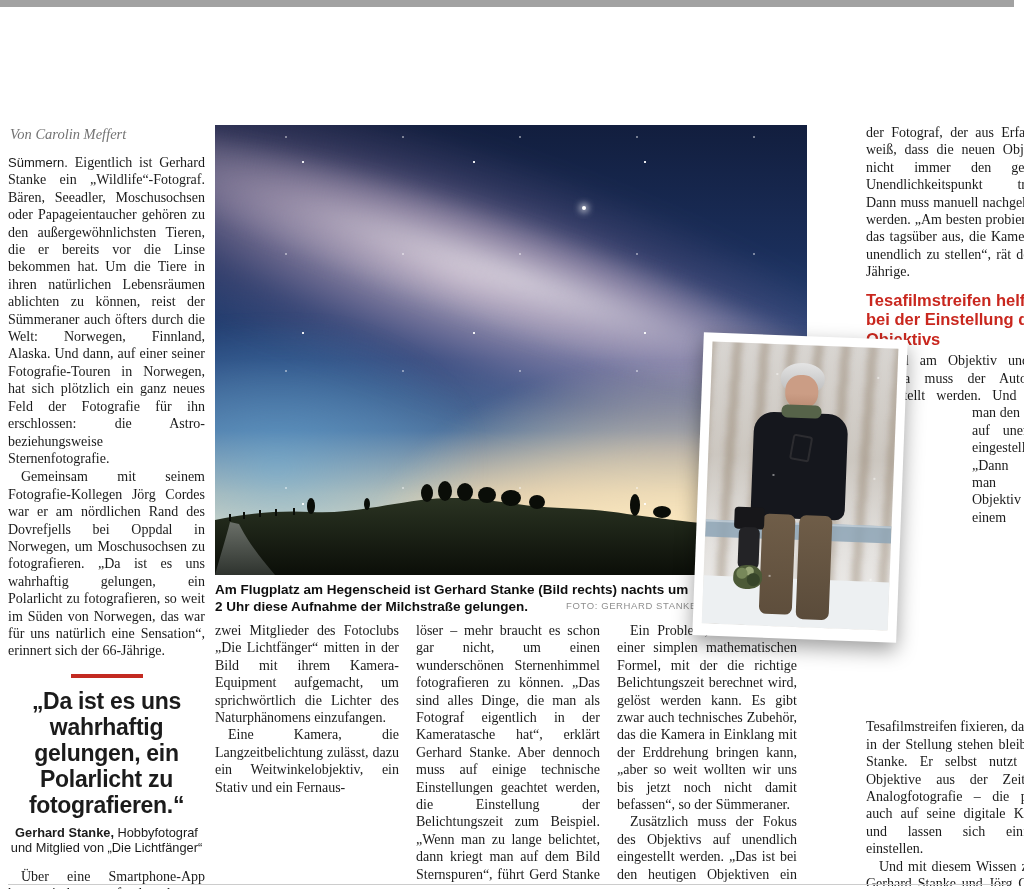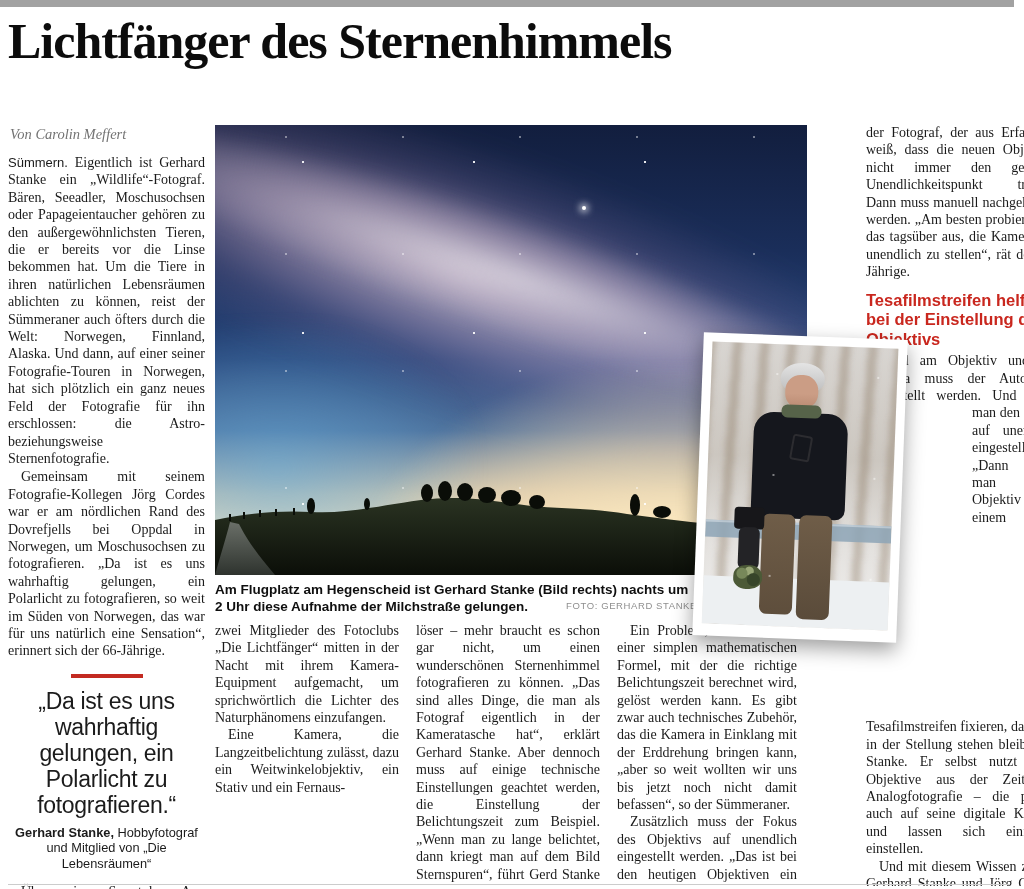--- a/index.html
+++ b/index.html
@@ -17,21 +17,21 @@
   
   .bodytext p{margin:0;font-size:14px;line-height:17.4px;text-align:justify;hyphens:auto;}
   .indent{text-indent:13px;}
   .lead-in{font-weight:400;font-family:"Liberation Sans",sans-serif;font-size:13px;}
 
   .col-left{position:absolute;left:8px;top:154px;width:197px;height:735px;overflow:hidden;}
   .col-left p + p{margin-top:1px;}
 
   
   .pq-rule{width:72px;height:4px;background:#c32a21;margin:14px auto 10px auto;}
-  .pq-text{font-family:"Liberation Sans",sans-serif;font-weight:400;font-size:23px;line-height:26px;
+  .pq-text{font-family:"Liberation Sans",sans-serif;font-weight:700;font-size:23px;line-height:26px;
            text-align:center;color:#1b1b1b;letter-spacing:-0.3px;}
   .pq-attr{font-family:"Liberation Sans",sans-serif;font-size:12.8px;line-height:15.5px;
            text-align:center;color:#1b1b1b;margin:7px 0 12px 0;}
   .pq-attr b{font-weight:700;}
 
   
   .photo{position:absolute;left:215px;top:125px;width:592px;height:450px;overflow:hidden;
          background:linear-gradient(180deg,#121e3e 0%,#1a2e5a 28%,#27457a 52%,#4d6f9a 68%,
                     #c9c2ae 82%,#f2e2c0 90%,#efe0c0 100%);}
   .mw{position:absolute;left:-190px;top:30px;width:980px;height:280px;transform:rotate(19deg);
@@ -122,31 +122,30 @@
                  radial-gradient(circle at 70% 60%, #37452a 0 6px, transparent 7px),
                  radial-gradient(circle at 55% 25%, #9aa878 0 4px, transparent 5px),#4c5a37;}
 </style>
 </head>
 <body>
 
 <div class="page">
 
   <div class="topbar"></div>
 
-  <div class="headline">Lichtfänger des Sternenhimmels</div>
   <div class="byline">Von Carolin Meffert</div>
 
   <div class="col-left bodytext">
     <p><span class="lead-in">Sümmern.</span><span> Eigentlich ist Gerhard Stanke ein „Wildlife“-Fotograf. Bären, Seeadler, Moschusochsen oder Papageientaucher gehören zu den außergewöhnlichsten Tieren, die er bereits vor die Linse bekommen hat. Um die Tiere in ihren natürlichen Lebensräumen ablichten zu können, reist der Sümmeraner auch öfters durch die Welt: Norwegen, Finnland, Alaska. Und dann, auf einer seiner Fotografie-Touren in Norwegen, hat sich plötzlich ein ganz neues Feld der Fotografie für ihn erschlossen: die Astro- beziehungsweise Sternenfotografie.</span></p>
     <p class="indent">Gemeinsam mit seinem Fotografie-Kollegen Jörg Cordes war er am nördlichen Rand des Dovrefjells bei Oppdal in Norwegen, um Moschusochsen zu fotografieren. „Da ist es uns wahrhaftig gelungen, ein Polarlicht zu fotografieren, so weit im Süden von Norwegen, das war für uns natürlich eine Sensation“, erinnert sich der 66-Jährige.</p>
 
     <div>
       <div class="pq-rule"></div>
       <div class="pq-text">„Da ist es uns wahrhaftig gelungen, ein Polarlicht zu fotografieren.“</div>
-      <div class="pq-attr"><b>Gerhard Stanke,</b><span> Hobbyfotograf und Mitglied von „Die Lebensräumen“</span></div>
+      <div class="pq-attr"><b>Gerhard Stanke,</b><span> Hobbyfotograf und Mitglied von „Die Lichtfänger“</span></div>
     </div>
 
     <p class="indent">Über eine Smartphone-App hatten sie herausgefunden, dass an der Stelle, an der sie sich befanden, nachts um 2 Uhr die Polarlichter zu sehen seien. Dieses Erlebnis wollten sich die beiden Hobbyfotografen auf keinen Fall entgehen lassen. Bei -15 Grad Celsius und umgeben von Schnee und Eis, haben sich die</p>
   </div>
 
   <div class="photo">
     <div class="mw"></div>
     <div class="mw-core"></div>
     <div class="glow-cyan"></div>
     <div class="glow-warm"></div>
@@ -191,21 +190,21 @@
       </g>
     </svg>
   </div>
 
   <div class="caption">
     <span>Am Flugplatz am Hegenscheid ist Gerhard Stanke (Bild rechts) nachts um 2 Uhr diese Aufnahme der Milchstraße gelungen.</span>
     <span class="credit">FOTO: GERHARD STANKE</span>
   </div>
 
   <div class="col2 bodytext">
-    <p>zwei Mitglieder des Fotoclubs „Die Lichtfänger“ mitten in der Nacht mit ihrem Kamera-Equipment aufgemacht, um sprichwörtlich die Lichter des Naturphänomens einzufangen.</p>
+    <p>zwei Mitglieder des Fotoclubs „Die Lichtfänger“ mitten in der Bild mit ihrem Kamera-Equipment aufgemacht, um sprichwörtlich die Lichter des Naturphänomens einzufangen.</p>
     <p class="indent">Eine Kamera, die Langzeitbelichtung zulässt, dazu ein Weitwinkelobjektiv, ein Stativ und ein Fernaus-</p>
   </div>
 
   <div class="col3 bodytext">
     <p>löser – mehr braucht es schon gar nicht, um einen wunderschönen Sternenhimmel fotografieren zu können. „Das sind alles Dinge, die man als Fotograf eigentlich in der Kameratasche hat“, erklärt Gerhard Stanke. Aber dennoch muss auf einige technische Einstellungen geachtet werden, die Einstellung der Belichtungszeit zum Beispiel. „Wenn man zu lange belichtet, dann kriegt man auf dem Bild Sternspuren“, führt Gerd Stanke vor Augen. „Denn die Erde dreht sich ja, die Sterne hingegen sind fix. Die Kamera dreht sich praktisch unter den</p>
   </div>
 
   <div class="col4 bodytext">
     <p class="indent">Ein Problem, das mit einer einer simplen mathematischen Formel, mit der die richtige Belichtungszeit berechnet wird, gelöst werden kann. Es gibt zwar auch technisches Zubehör, das die Kamera in Einklang mit der Erddrehung bringen kann, „aber so weit wollten wir uns bis jetzt noch nicht damit befassen“, so der Sümmeraner.</p>
     <p class="indent">Zusätzlich muss der Fokus des Objektivs auf unendlich eingestellt werden. „Das ist bei den heutigen Objektiven ein Problem“, erklärt</p>

